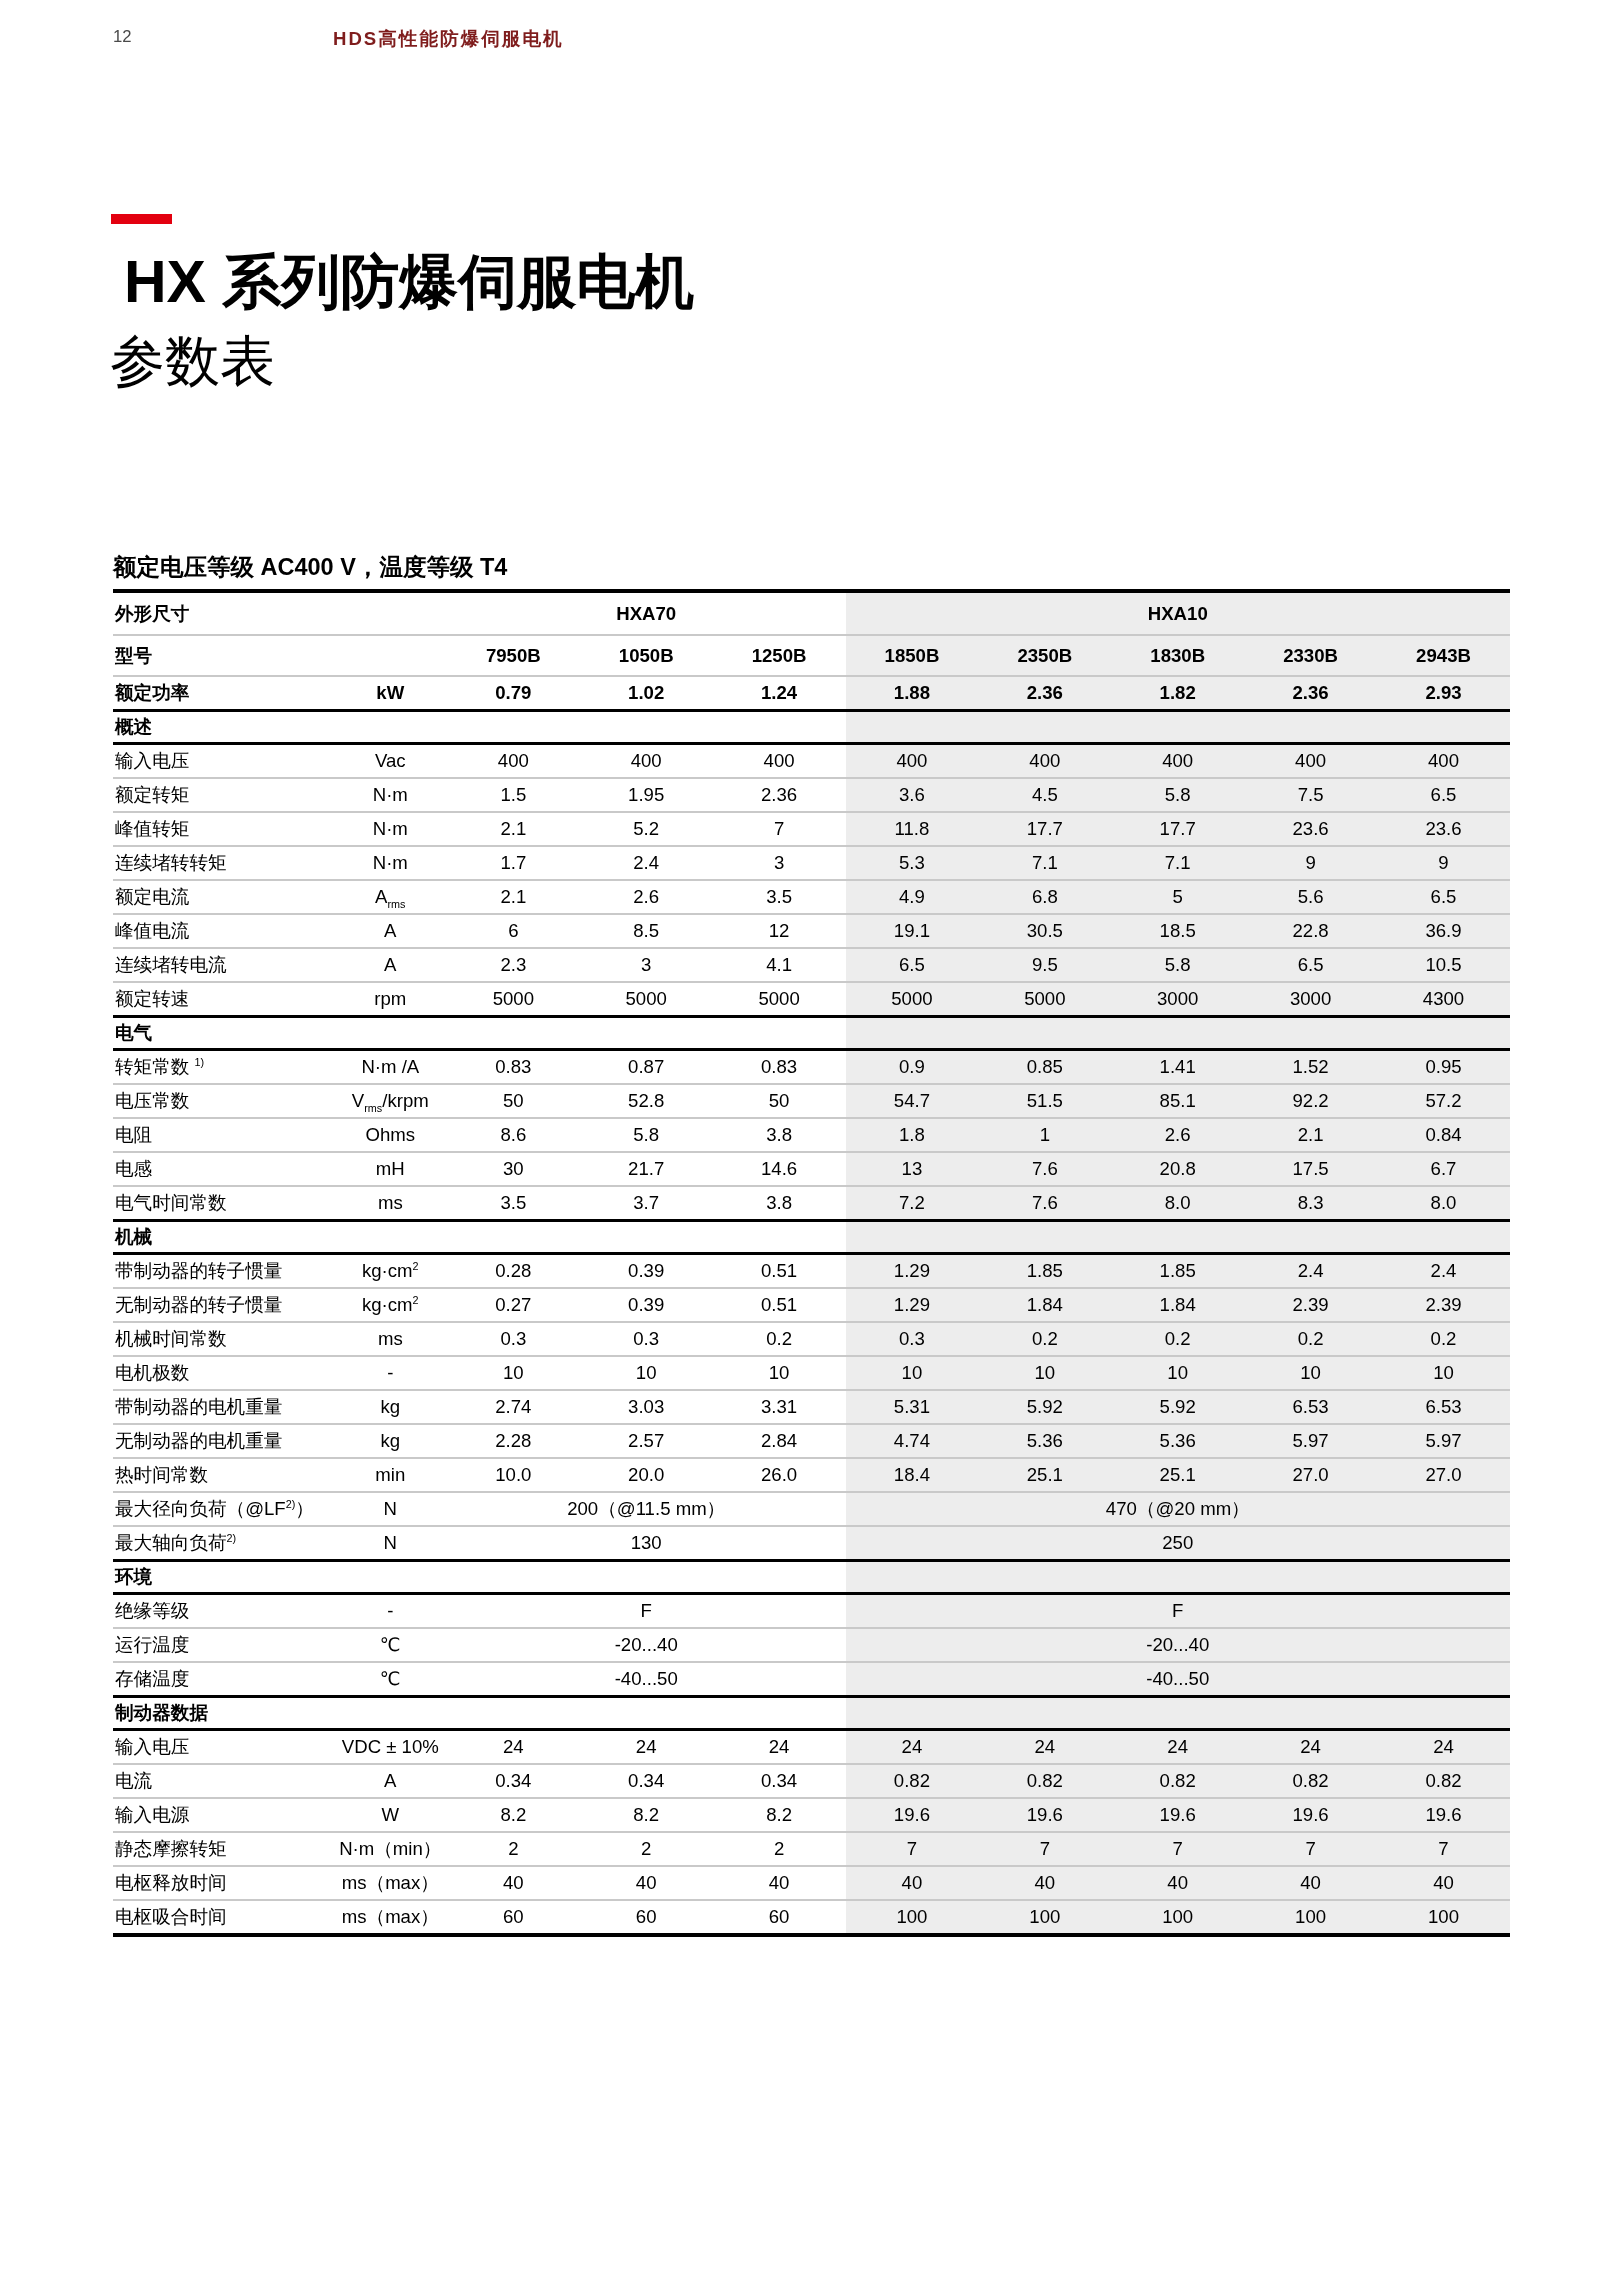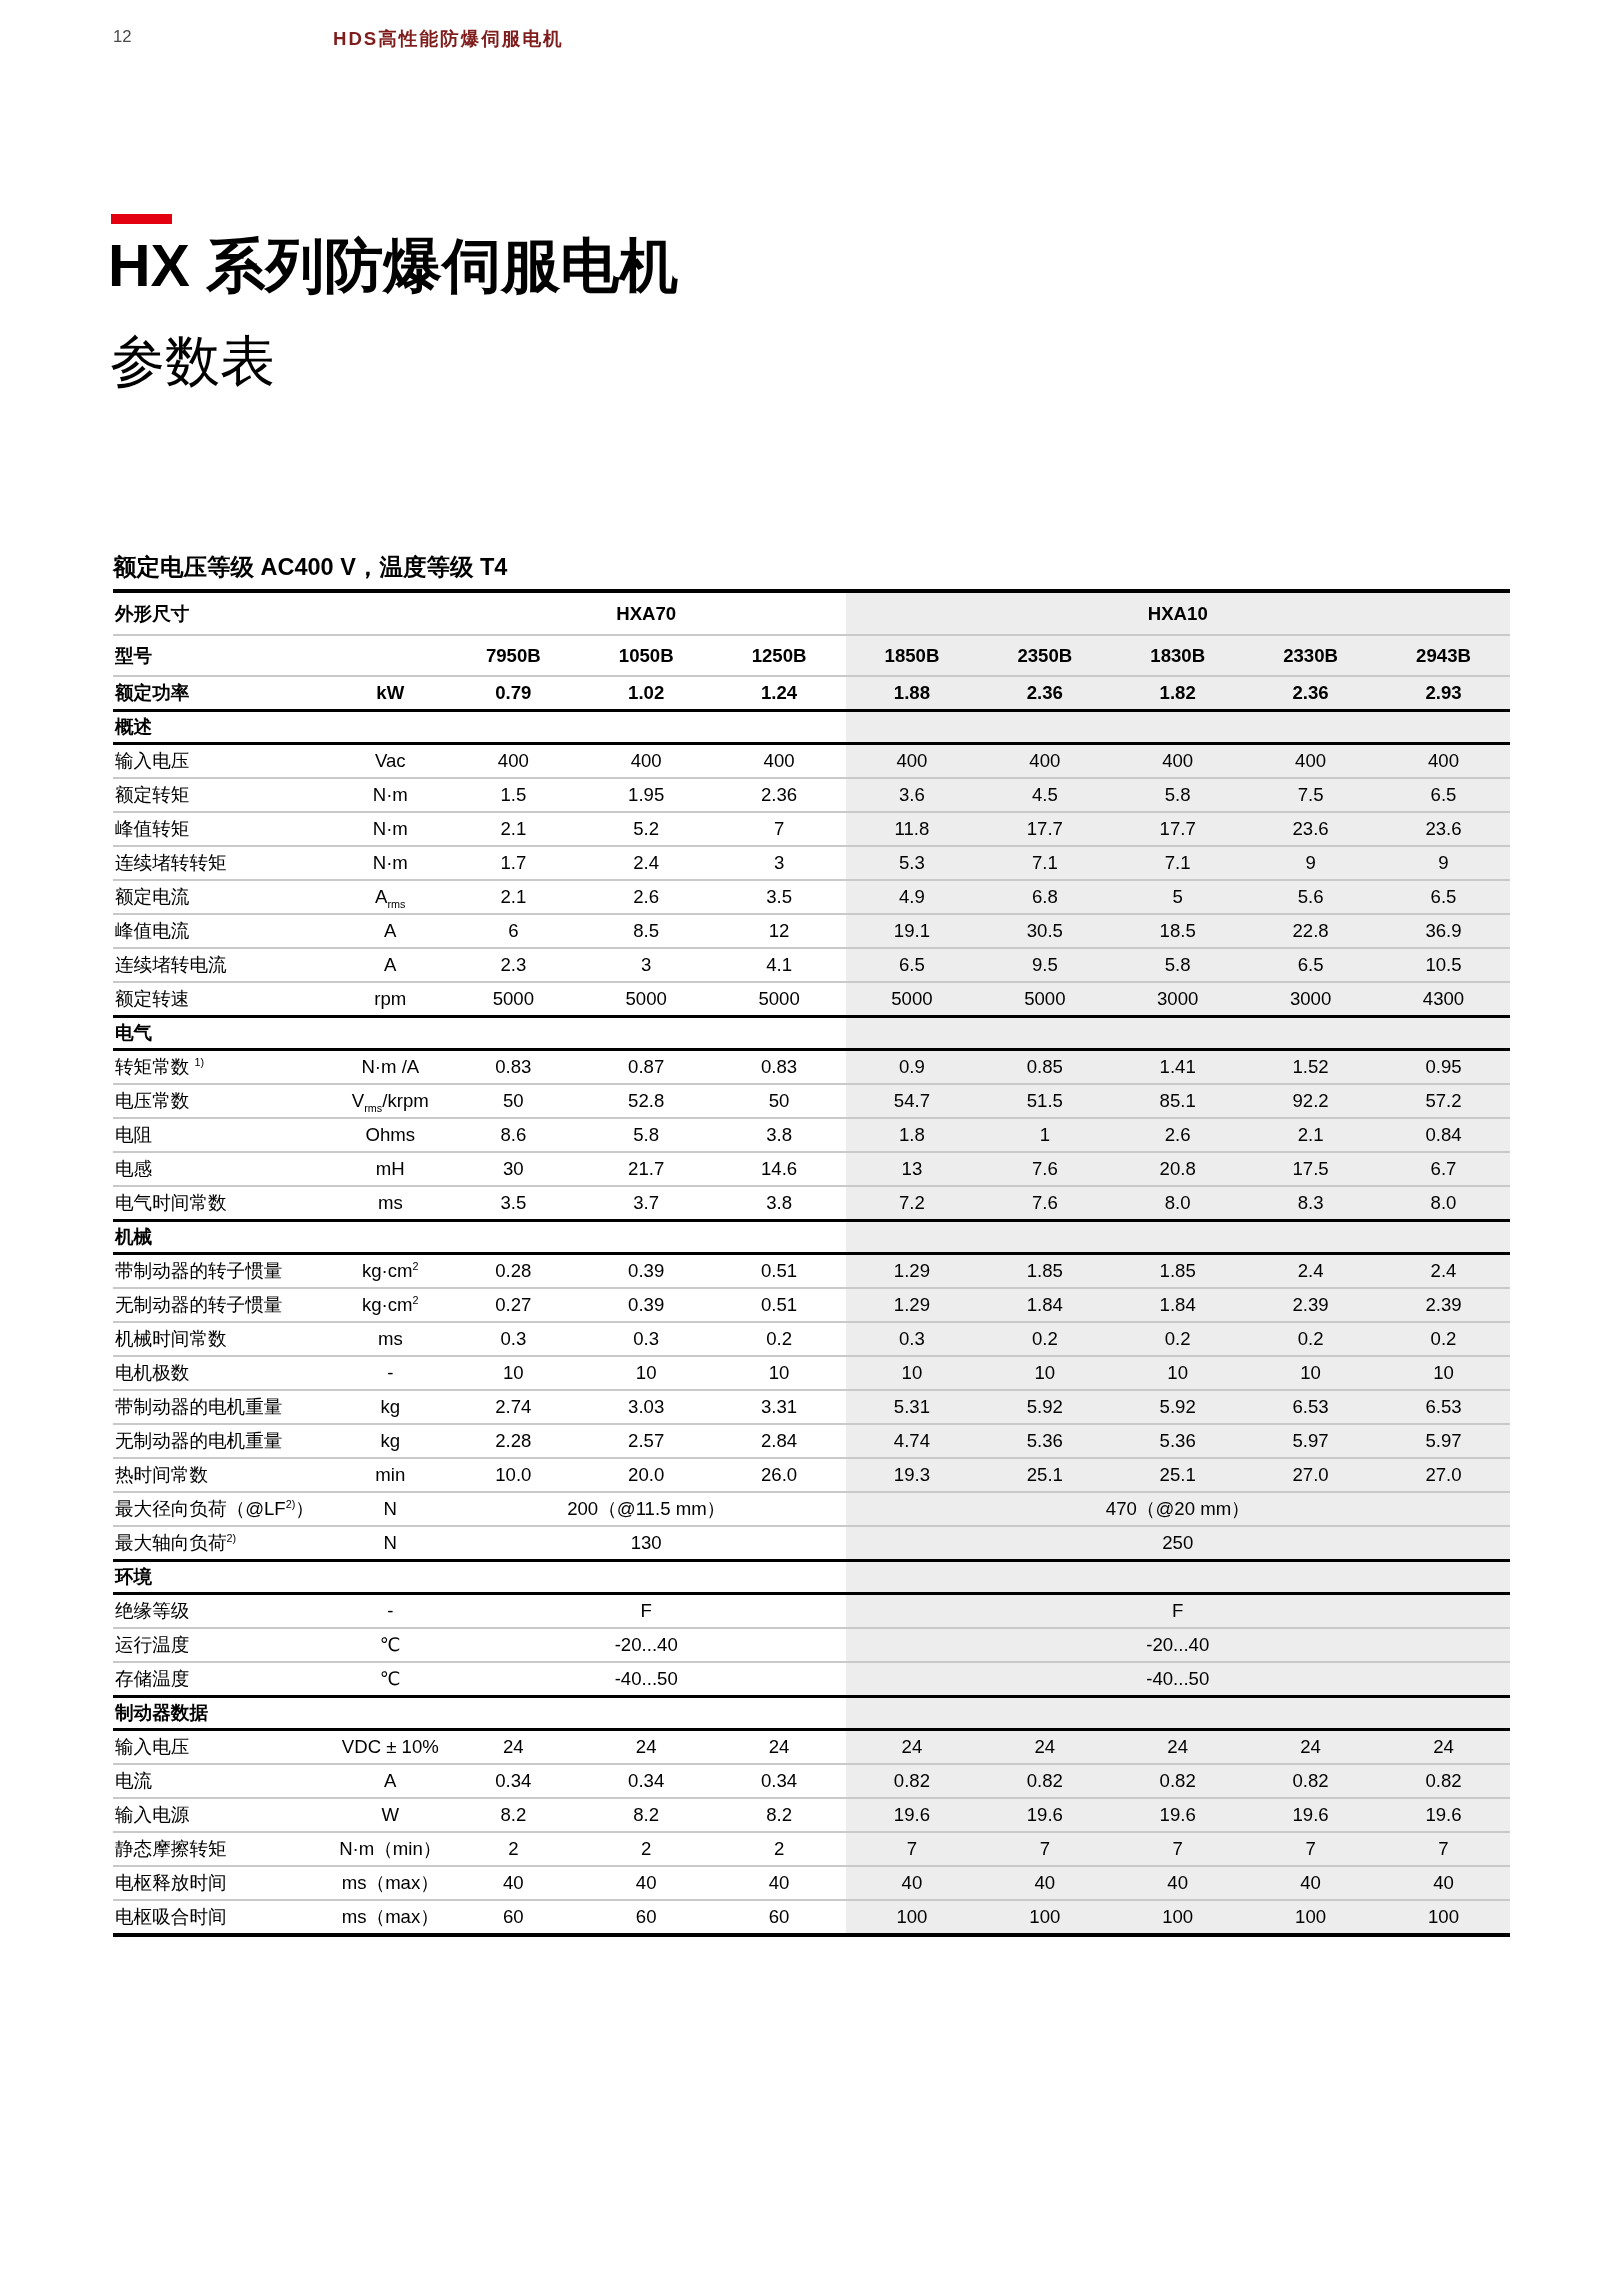--- a/index.html
+++ b/index.html
@@ -23,21 +23,21 @@
   }
   .doctitle{
     position:absolute;left:333px;top:25.5px;
     font-size:18.6px;font-weight:bold;letter-spacing:2px;color:#7f1d1d;
   }
   .dash{
     position:absolute;left:111px;top:214px;
     width:61px;height:9.8px;background:var(--accent);
   }
   .title{
-    position:absolute;left:108px;top:235px;margin:0;
+    position:absolute;left:108px;top:235px;margin:16px;
     font-size:59px;line-height:1.08;font-weight:bold;color:#000;
     letter-spacing:0;
   }
   .subtitle{
     position:absolute;left:110px;top:331px;
     font-size:55px;line-height:1.1;font-weight:normal;color:#000;
   }
   .caption{
     position:absolute;left:113px;top:551px;
     font-size:23.5px;font-weight:bold;color:#000;
@@ -365,21 +365,21 @@
           <td class="val g">5.36</td>
           <td class="val g">5.97</td>
           <td class="val g">5.97</td>
         </tr>
         <tr class="data">
           <td class="lab">热时间常数</td>
           <td class="unit">min</td>
           <td class="val">10.0</td>
           <td class="val">20.0</td>
           <td class="val">26.0</td>
-          <td class="val g">19.3</td>
+          <td class="val g">18.4</td>
           <td class="val g">25.1</td>
           <td class="val g">25.1</td>
           <td class="val g">27.0</td>
           <td class="val g">27.0</td>
         </tr>
         <tr class="data">
           <td class="lab">最大径向负荷（@LF<sup>2)</sup>）</td>
           <td class="unit">N</td>
           <td class="val" colspan="3">200（@11.5 mm）</td>
           <td class="val g" colspan="5">470（@20 mm）</td>

